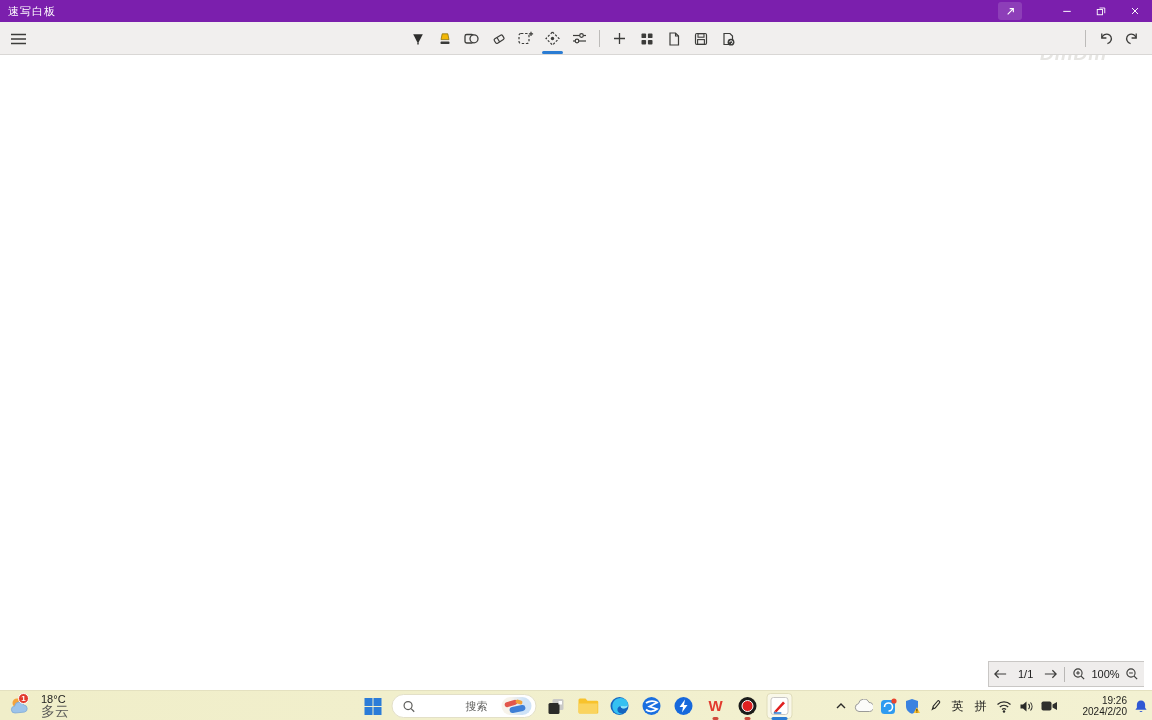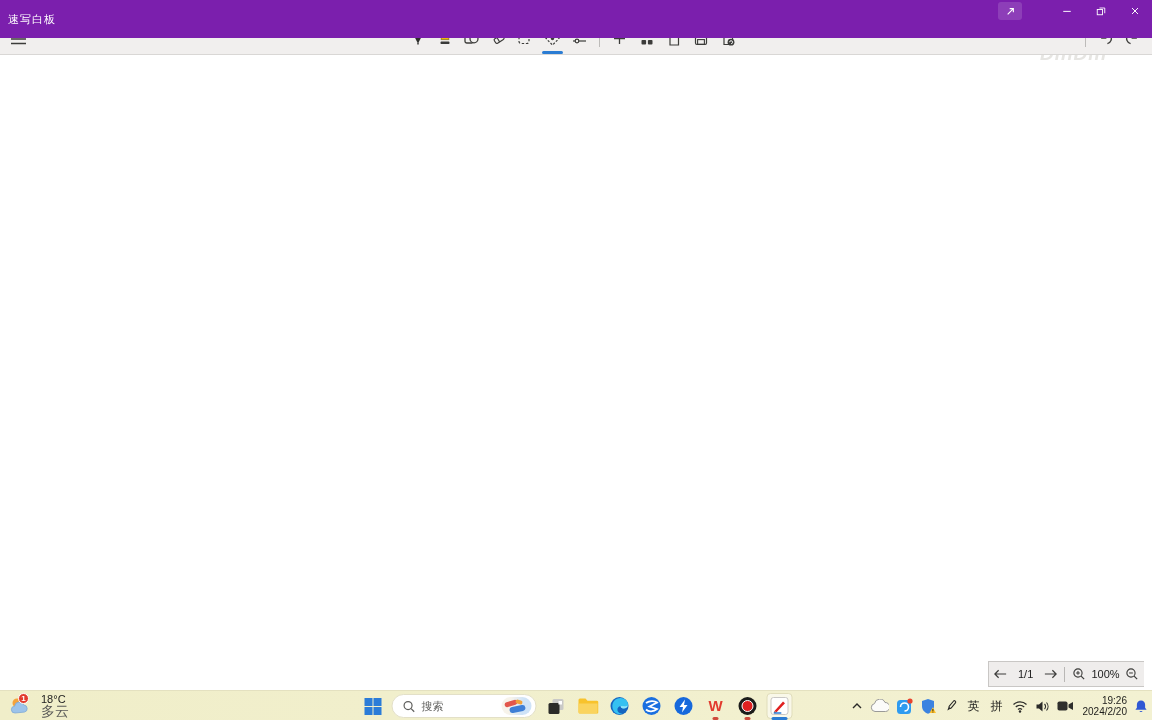--- a/index.html
+++ b/index.html
@@ -1,21 +1,21 @@
 <!DOCTYPE html>
 <html><head>
 <meta charset="utf-8">
 <style>
   * { margin:0; padding:0; box-sizing:border-box; }
   html,body { width:1152px; height:720px; overflow:hidden; }
   body { font-family:"Liberation Sans","DejaVu Sans",sans-serif; position:relative; background:#fff; }
   :root { --accent:#2b7cd3; }
 
   
-  .titlebar { position:absolute; left:0; top:0; width:1152px; height:38px; background:#7b1fad; display:flex; align-items:center; z-index:20; }
+  .titlebar { position:absolute; left:0; top:0; width:1152px; height:22px; background:#7b1fad; display:flex; align-items:center; z-index:20; }
   .titlebar-title { color:#fff; font-size:11px; margin-left:8px; letter-spacing:1px; }
   .tb-controls { position:absolute; right:0; top:0; height:22px; display:flex; align-items:center; }
   .tb-btn { width:34px; height:22px; display:flex; align-items:center; justify-content:center; cursor:default; }
   .tb-btn.expand { position:absolute; right:130px; background:rgba(255,255,255,.14); border-radius:3px; width:24px; height:18px; top:2px; }
 
   
   .toolbar { position:absolute; left:0; top:22px; width:1152px; height:33px; background:#f1efee; border-bottom:1px solid #d9d7d5; z-index:10; }
   .hamburger { position:absolute; left:6px; top:5px; width:24px; height:24px; display:flex; align-items:center; justify-content:center; }
   .tools-center { position:absolute; left:404px; top:2px; display:flex; align-items:center; height:29px; }
   .tool { width:27px; height:27px; display:flex; align-items:center; justify-content:center; position:relative; }
@@ -42,30 +42,30 @@
   .tk-left { position:absolute; left:8px; top:2px; display:flex; align-items:center; gap:5px; }
   .weather-text { display:flex; flex-direction:column; line-height:12px; }
   .weather-temp { font-size:11px; color:#1c1c1c; }
   .weather-cond { font-size:14px; color:#5a5a58; }
   .tk-center { position:absolute; left:50%; top:2px; transform:translateX(-50%); display:flex; align-items:center; gap:6px; height:26px; }
   .app { width:26px; height:26px; display:flex; align-items:center; justify-content:center; position:relative; }
   .app .run-dot { position:absolute; bottom:-1px; left:50%; transform:translateX(-50%); width:6px; height:3px; border-radius:2px; background:#cf4a3c; }
   .app.active { background:rgba(255,255,255,.55); border:1px solid #e0ddba; border-radius:4px; }
   .app.active .run-line { position:absolute; bottom:-2px; left:50%; transform:translateX(-50%); width:16px; height:3px; border-radius:2px; background:#2b7cd3; }
   .searchbox { width:145px; height:24px; background:#fff; border:1px solid #e3e0c8; border-radius:13px; display:flex; align-items:center; padding:0 4px 0 10px; gap:6px; }
-  .search-text { font-size:11px; color:#5f5f5d; flex:1; }
+  .search-text { font-size:11px; color:#5f5f5d; flex:1;margin-left:44px; }
   .search-art { width:30px; height:18px; border-radius:9px; overflow:hidden; position:relative; background:linear-gradient(100deg,#f7f3ea 30%,#cfe3f7 70%); }
   .search-art i { position:absolute; display:block; }
   .search-art .a1 { width:13px; height:5px; background:#e2574c; border-radius:3px; left:3px; top:4px; transform:rotate(-18deg); }
   .search-art .a2 { width:16px; height:6px; background:#3f7fd6; border-radius:3px; left:8px; top:9px; transform:rotate(-12deg); }
   .search-art .a3 { width:7px; height:4px; background:#f0a13a; border-radius:2px; left:14px; top:3px; transform:rotate(15deg); }
   .tk-right { position:absolute; right:4px; top:2px; display:flex; align-items:center; gap:7px; height:26px; }
   .tray-i { display:flex; align-items:center; justify-content:center; height:26px; }
   .ime { font-size:12px; color:#1d1d1b; width:16px; text-align:center; }
-  .clock { display:flex; flex-direction:column; align-items:flex-end; line-height:11px; font-size:10px; color:#1d1d1b; margin-left:2px; }
+  .clock { display:flex; flex-direction:column; align-items:flex-end; line-height:11px; font-size:10px; color:#1d1d1b; margin-left:18px; }
 </style>
 </head>
 <body>
 
 <div class="titlebar">
   <span class="titlebar-title">速写白板</span>
   <div class="tb-btn expand">
     <svg width="13" height="13" viewBox="0 0 16 16">
         <path d="M4.5 11.5 L11.5 4.5 M7 4.5 H11.5 V9" fill="none" stroke="#fff" stroke-width="1.4"></path>
       </svg>

